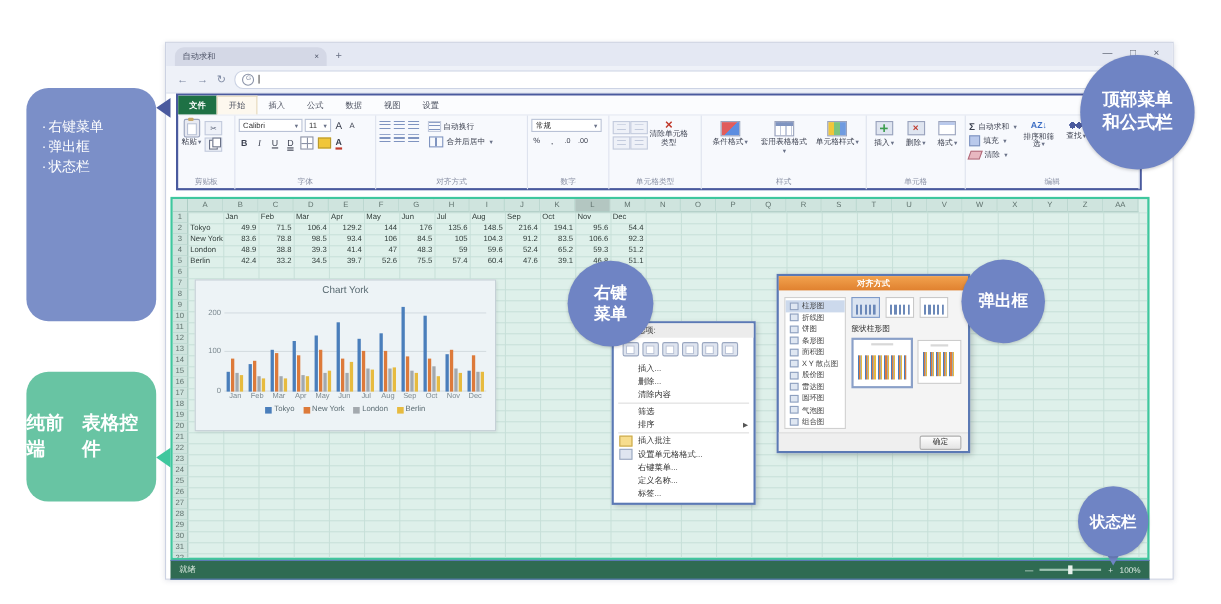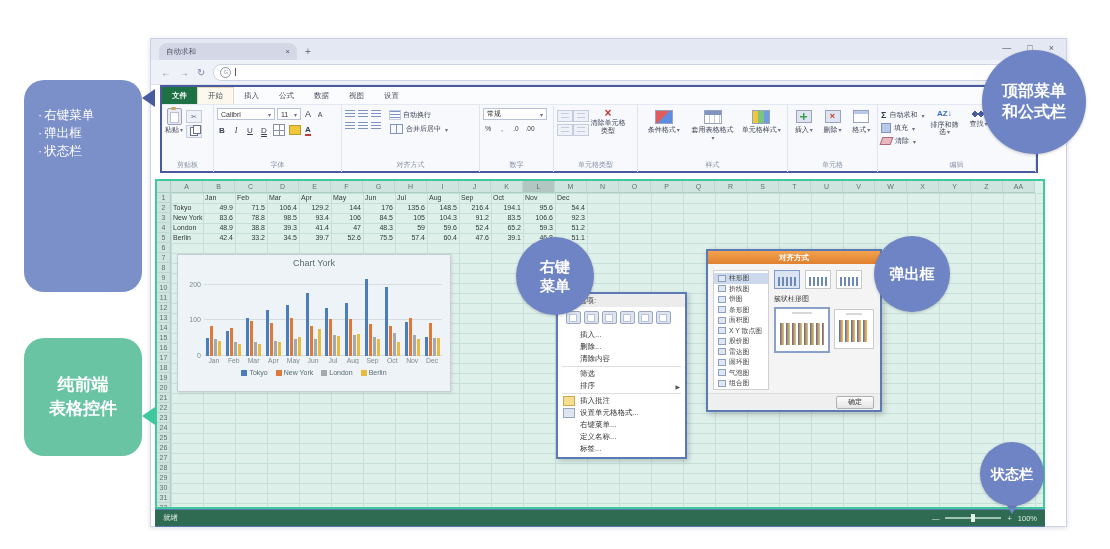--- a/index.html
+++ b/index.html
@@ -6,21 +6,21 @@
   #canvas{position:relative;width:1110px;height:549px;background:#fff;overflow:hidden;
           font-family:"Liberation Sans","DejaVu Sans",sans-serif;}
   
   .card{position:absolute;border-radius:20px;color:#fff;box-sizing:border-box;}
   .card-blue{left:24px;top:80px;width:118px;height:212px;background:#7b8fc8;padding:16px 8px 0 14px;}
   .card-title{font-size:17px;font-weight:bold;line-height:1.3;}
   .card-bullets{list-style:none;margin:10px 0 0;padding:0;font-size:12.5px;line-height:1.45;}
   .card-bullets li{padding-left:8px;text-indent:-8px;}
   .card-bullets li::before{content:"·";margin-right:2px;}
   .card-green{left:24px;top:338px;width:118px;height:118px;background:#68c4a3;display:flex;
-              flex-direction:column;align-items:center;justify-content:center;font-size:17px;
+              flex-direction:row;align-items:center;justify-content:center;font-size:17px;
               font-weight:bold;line-height:1.4;}
   .pointer{position:absolute;width:0;height:0;border-top:9px solid transparent;border-bottom:9px solid transparent;}
   .pointer-blue{left:142px;top:89px;border-right:13px solid #4a5a9e;}
   .pointer-green{left:142px;top:407px;border-right:13px solid #3fc79e;}
   
   .bwindow{position:absolute;left:150px;top:38px;width:917px;height:489px;background:#fff;
            border:1px solid #ccd2e2;box-shadow:0 1px 5px rgba(60,70,110,.18);box-sizing:border-box;}
   .tabstrip{position:relative;height:21px;background:#e4e8f3;}
   .btab{position:absolute;left:8px;bottom:0;width:138px;height:17px;background:#d4d8e6;
         border-radius:8px 8px 0 0;font-size:7.5px;color:#4c5266;display:flex;align-items:center;

